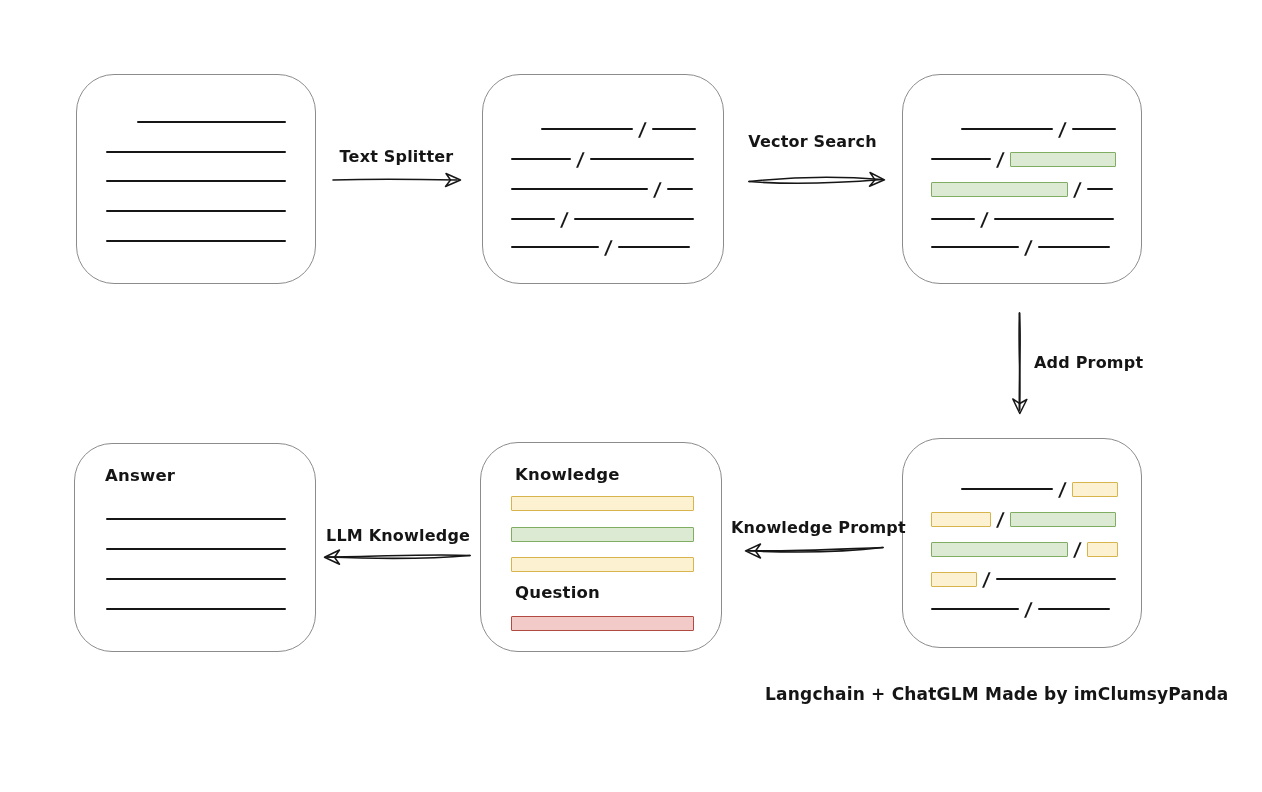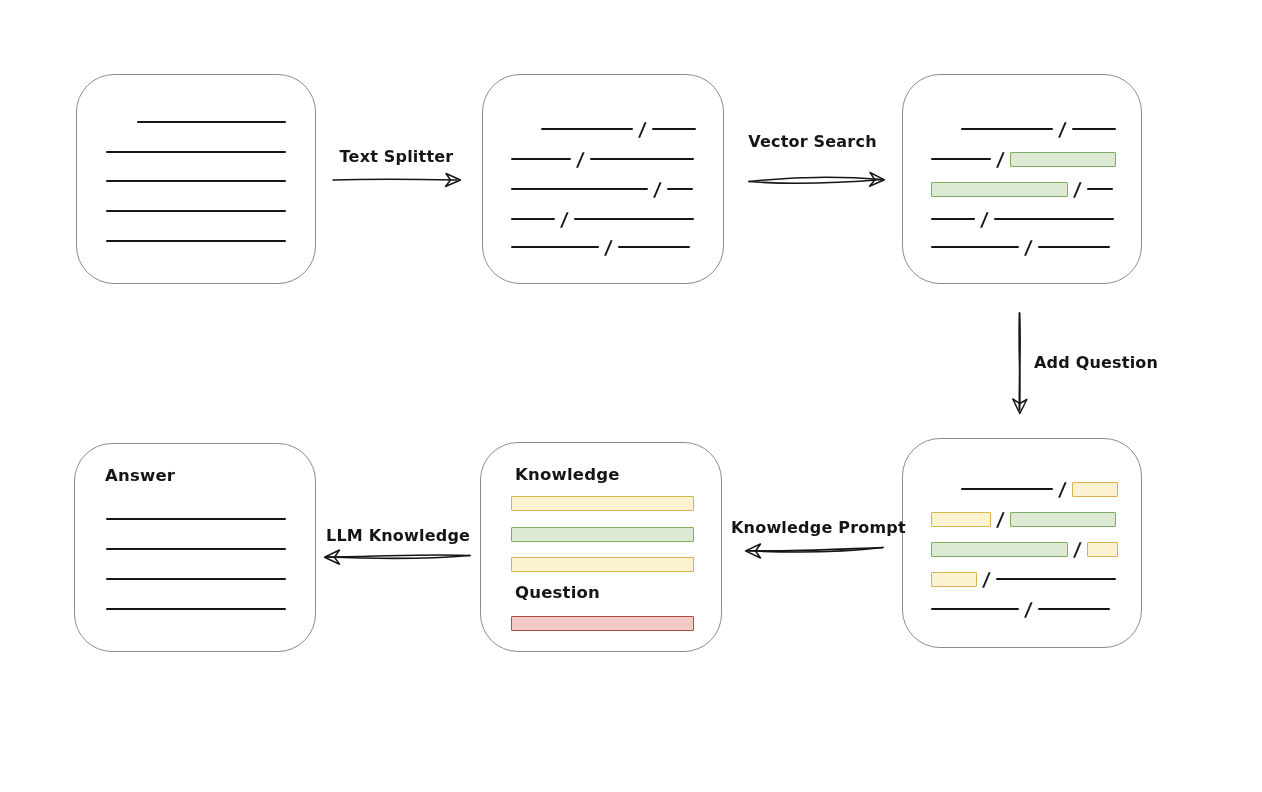--- a/index.html
+++ b/index.html
@@ -163,20 +163,21 @@
   <div class="abs-line" style="left: 31px; top: 74px; width: 180px;"></div>
       <div class="abs-line" style="left: 31px; top: 104px; width: 180px;"></div>
       <div class="abs-line" style="left: 31px; top: 134px; width: 180px;"></div>
       <div class="abs-line" style="left: 31px; top: 164px; width: 180px;"></div>
     </div>
 
   <div class="lbl" style="left:333px;top:147px;width:127px">Text Splitter</div>
 
   <div class="lbl" style="left:744px;top:132px;width:137px">Vector Search</div>
 
-  <div class="lbl left" style="left:1034px;top:353px;width:120px">Add Question</div>
+  <div class="lbl left" style="left:1034px;top:353px;width:120px">Add Prompt</div>
 
   <div class="lbl" style="left:731px;top:518px;width:155px">Knowledge Prompt</div>
 
   <div class="lbl" style="left:326px;top:526px;width:133px">LLM Knowledge</div>
 
+  <div class="credit" style="left:765px;top:684px;width:420px">Langchain + ChatGLM Made by imClumsyPanda</div>
 
 </div>
 
 </body></html>

